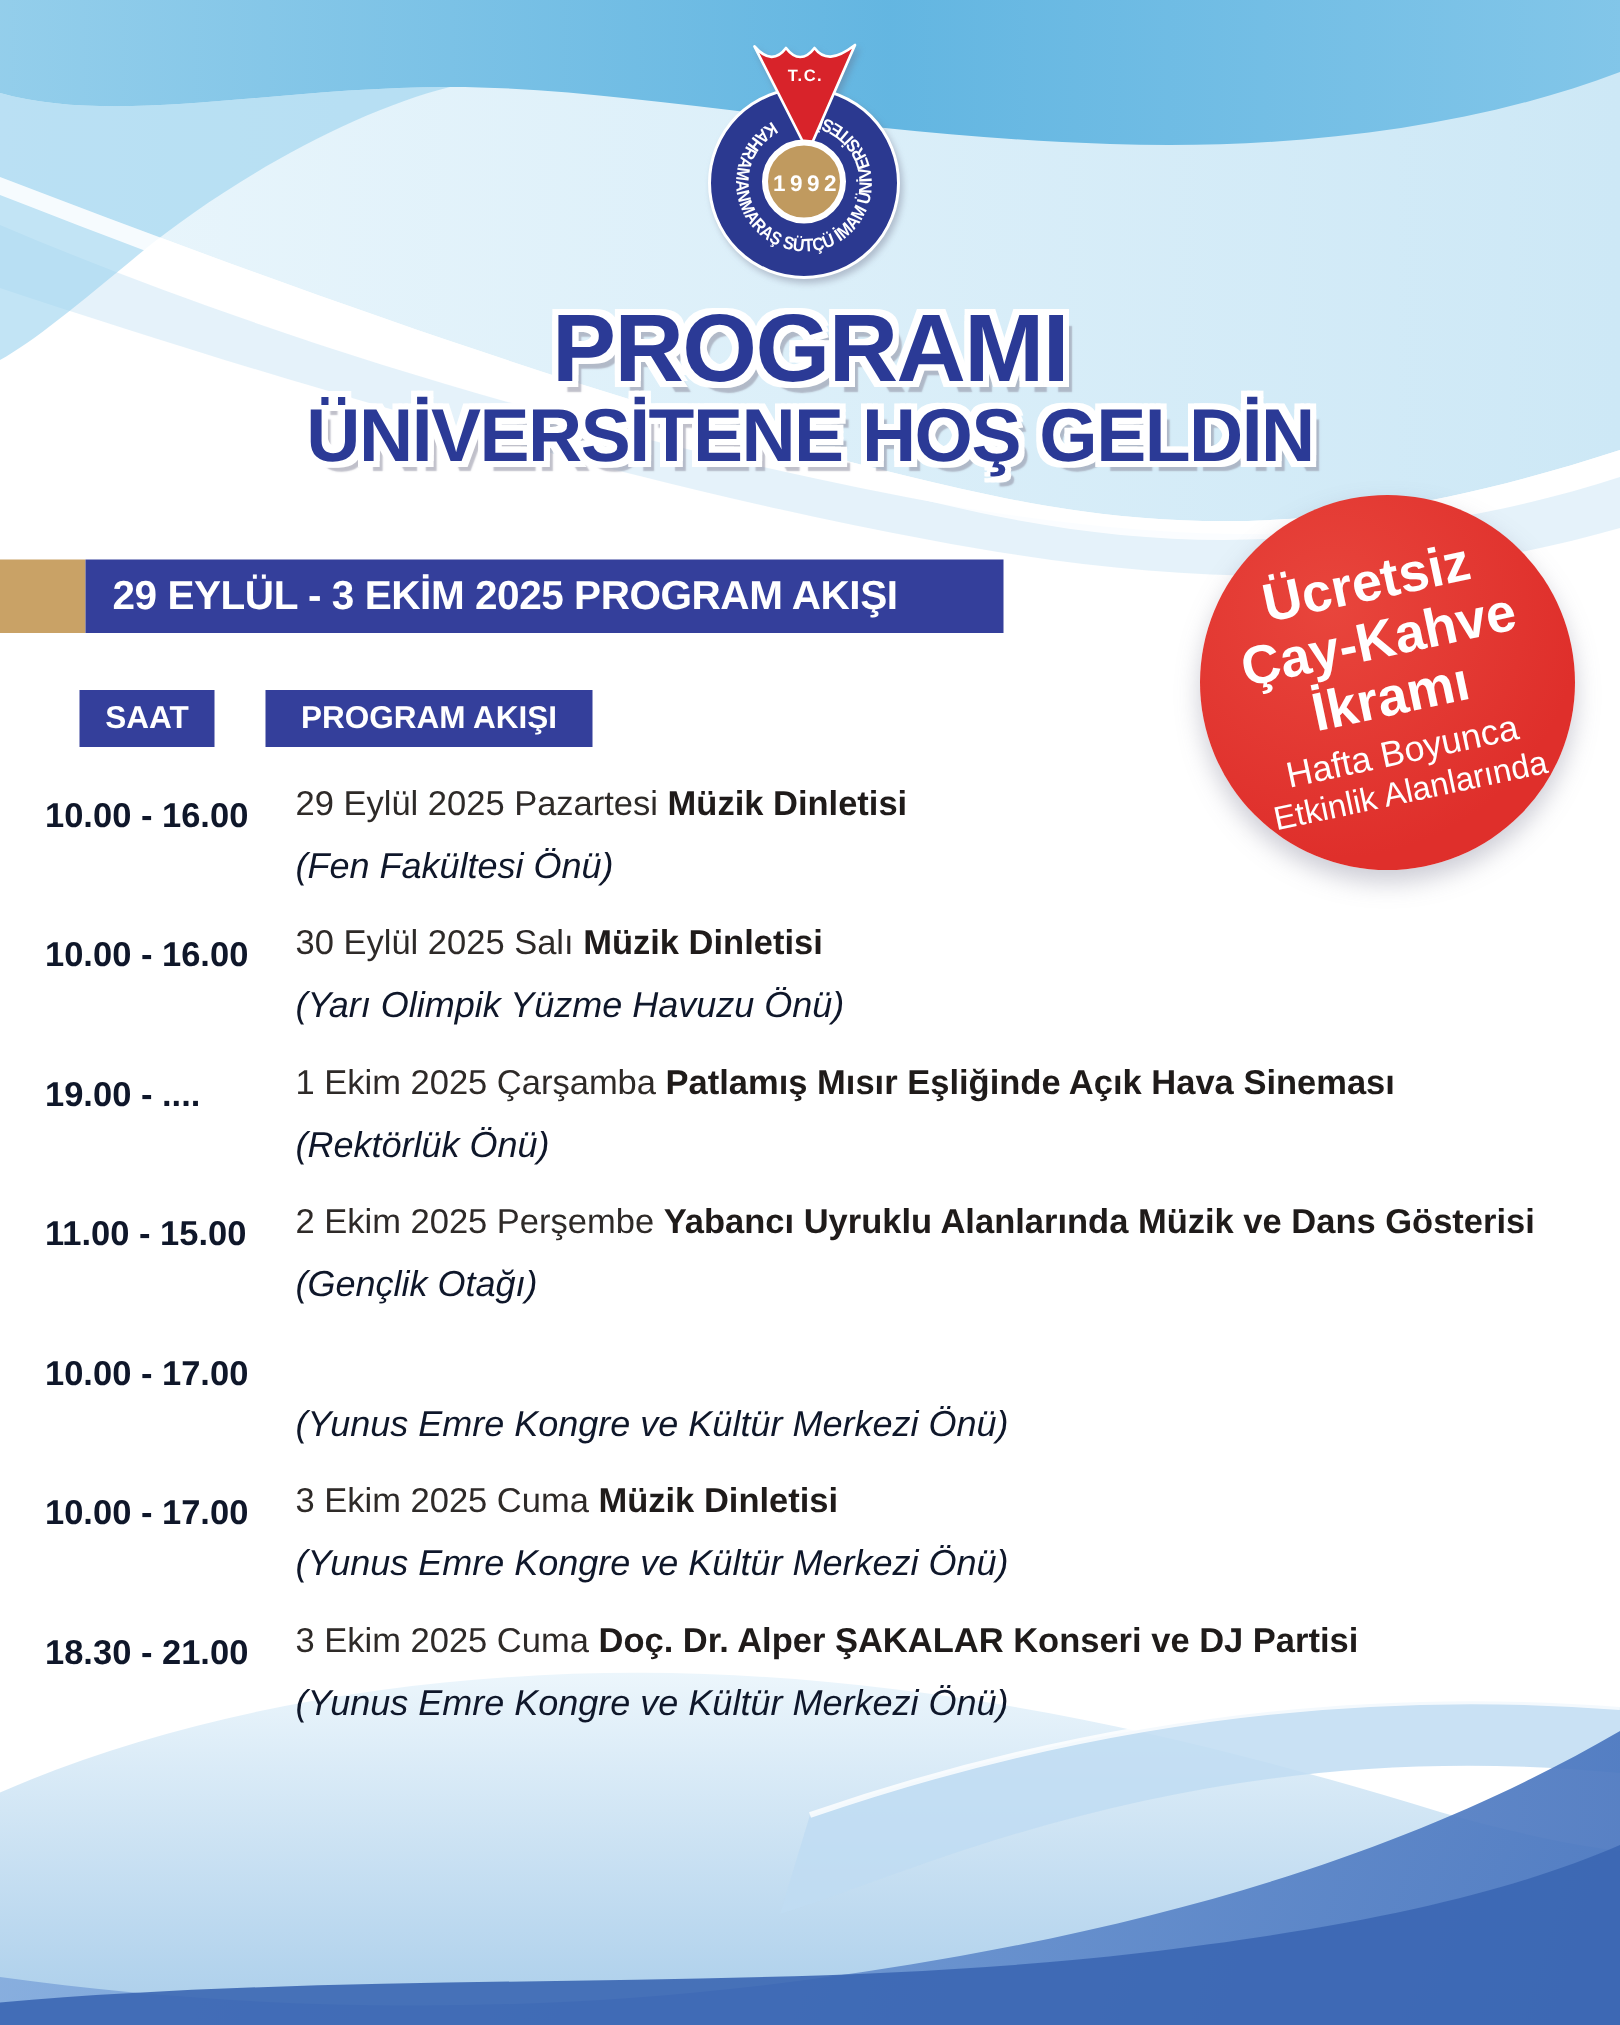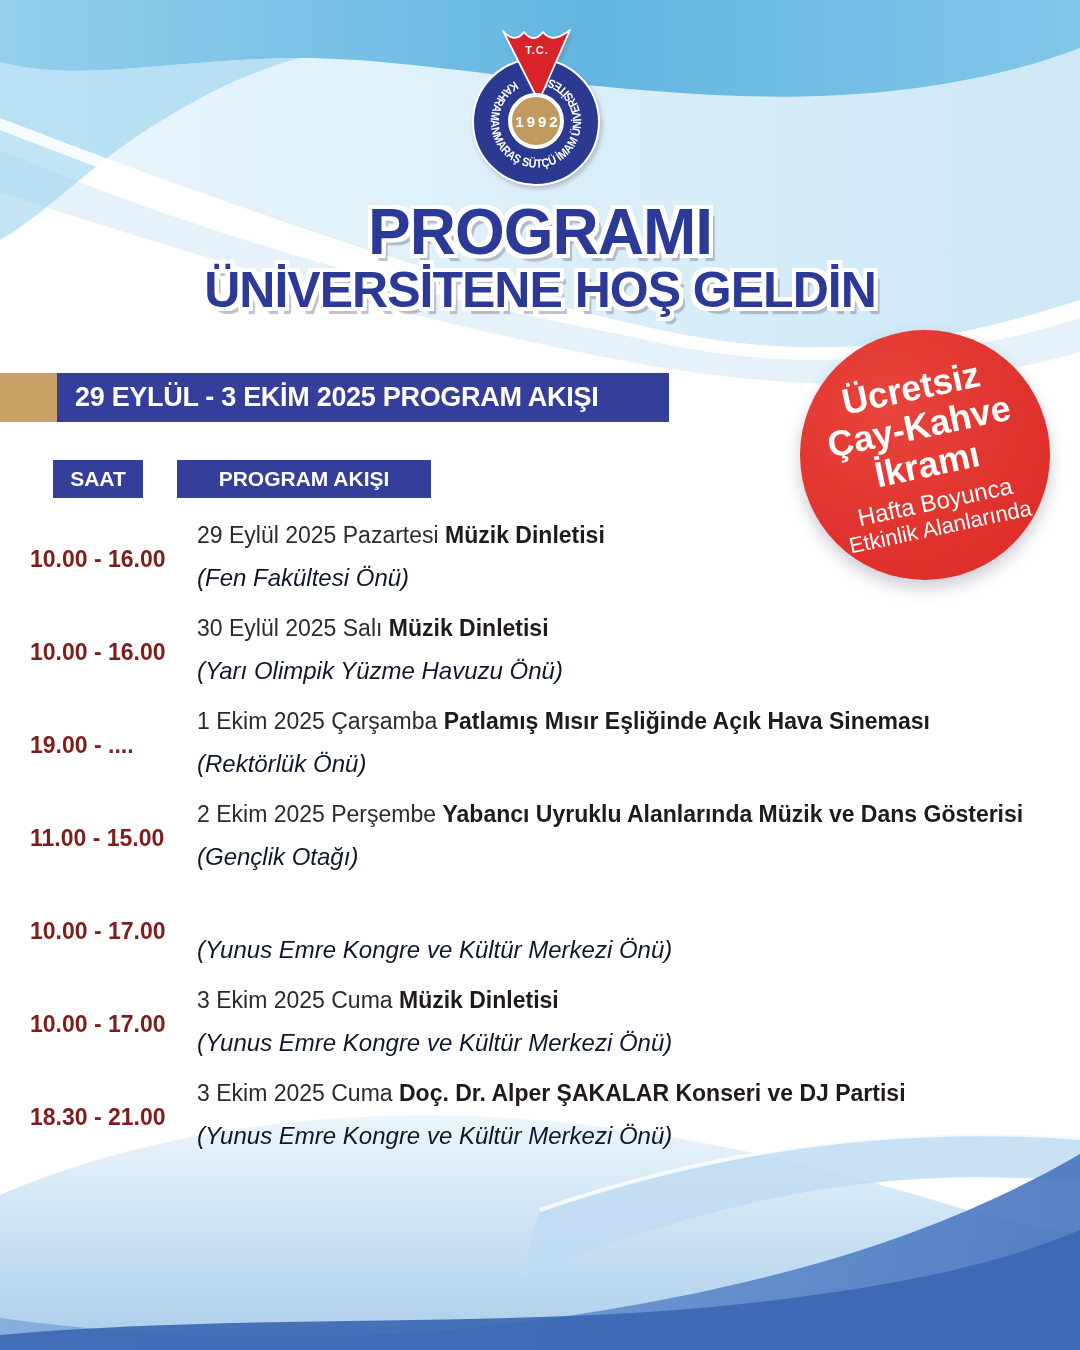--- a/index.html
+++ b/index.html
@@ -42,26 +42,26 @@
   }
   .badge-inner{transform:rotate(-12deg);text-align:center;color:#fff;width:100%;}
   .badge-bold{font-weight:bold;font-size:36px;line-height:1.08;}
   .badge-sub1{font-size:24px;line-height:1.15;margin-top:4px;}
   .badge-sub2{font-size:22px;line-height:1.15;}
 
   
   .hdr{position:absolute;top:460px;height:38px;background:#343f9b;color:#fff;font-weight:bold;
        font-size:21px;display:flex;align-items:center;justify-content:center;box-sizing:border-box;}
   .hdr-saat{left:20px;width:90px;margin-left:33px;}
-  .hdr-prog{left:177px;width:254px;text-align:right;}
+  .hdr-prog{left:177px;width:218px;text-align:right;}
 
   
   .rows{position:absolute;top:520px;left:0;width:1080px;}
   .row{position:relative;height:93px;}
-  .row .time{position:absolute;left:30px;top:10px;font-weight:bold;font-size:23px;color:#7f1d1d;white-space:nowrap;margin-top:16px;}
+  .row .time{position:absolute;left:30px;top:10px;font-weight:bold;font-size:23px;color:#0f172a;white-space:nowrap;}
   .row .desc{position:absolute;left:197px;top:2px;font-size:23px;color:#2e2a28;white-space:nowrap;}
   .row .desc strong{color:#1f1b1a;}
   .row .loc{position:absolute;left:197px;top:44px;font-size:24px;font-style:italic;color:#0f172a;white-space:nowrap;}
 </style>
 </head>
 <body>
 
 <div class="poster">
 
   <svg class="bgwave" style="top:0;" width="1080" height="420" viewBox="0 0 1080 420">

